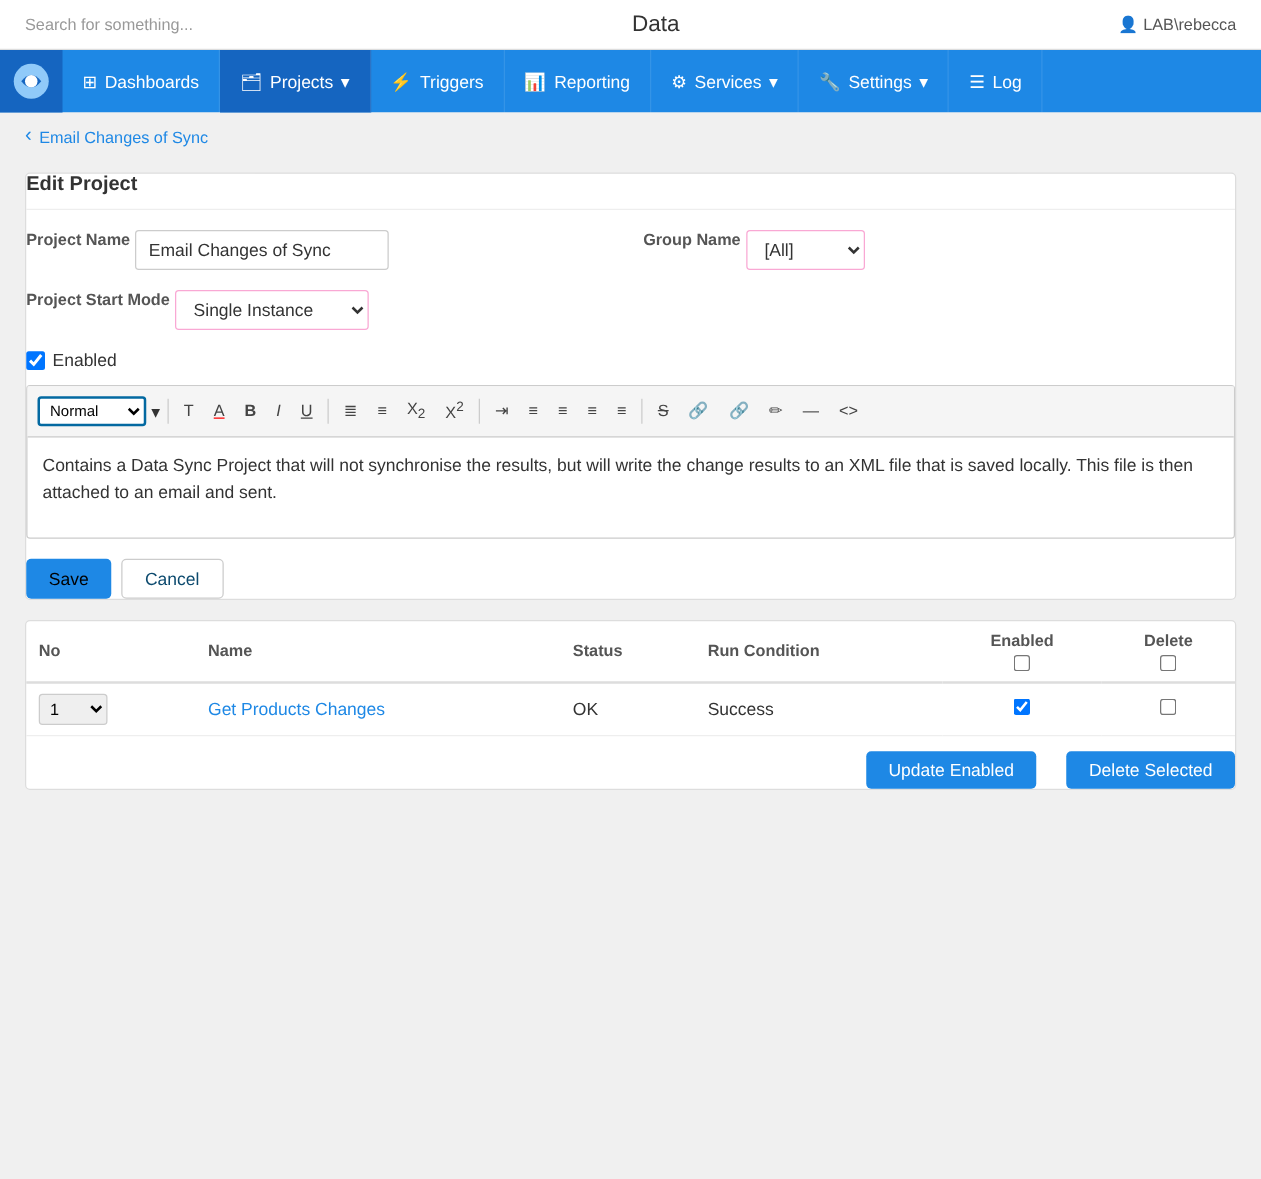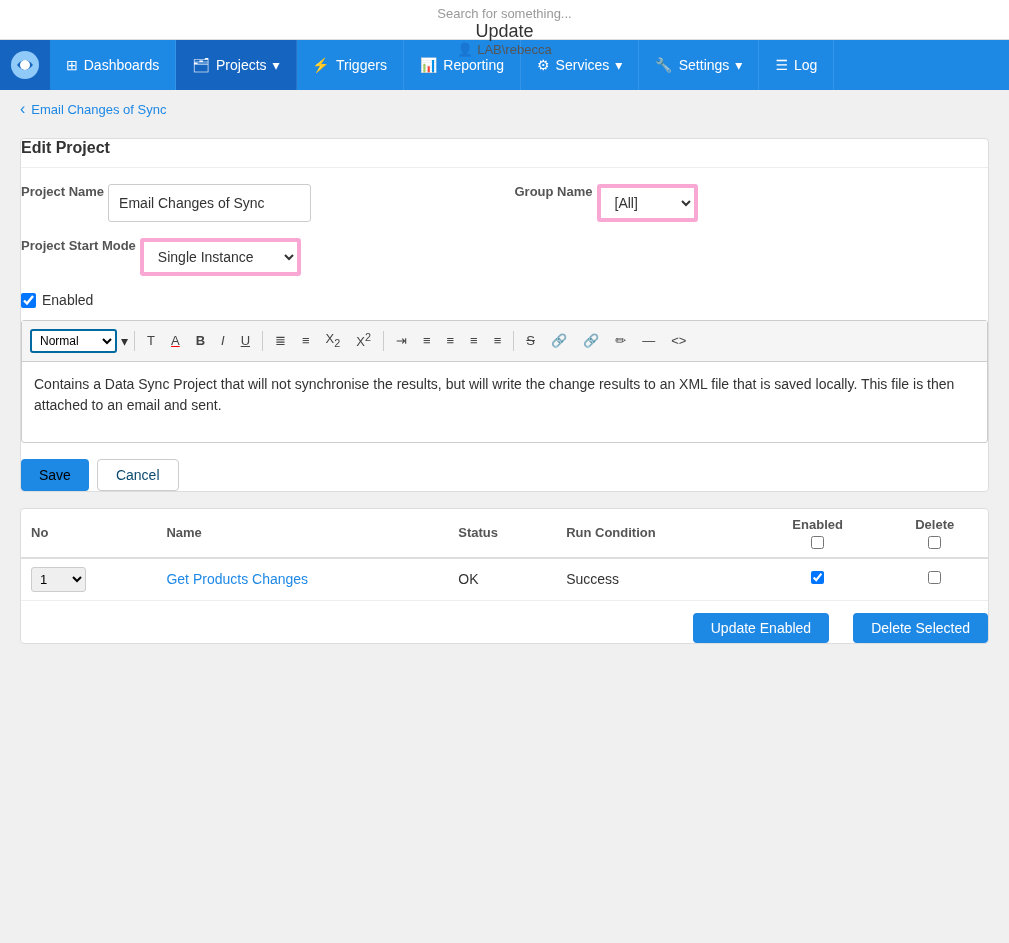--- a/index.html
+++ b/index.html
@@ -4,24 +4,23 @@
   <style>
     * { box-sizing: border-box; margin: 0; padding: 0; }
     body { font-family: Arial, sans-serif; font-size: 14px; background: #f0f0f0; color: #333; }
 
     
     .top-bar {
       display: flex;
       align-items: center;
       justify-content: space-between;
       background: #fff;
-      padding: 6px 4px;
+      padding: 6px 20px;
       border-bottom: 1px solid #ddd;
       height: 40px;
-      flex-direction: column;
     }
     .top-bar-search { color: #999; font-size: 13px; }
     .top-bar-title { font-size: 18px; color: #333; font-weight: normal; }
     .top-bar-user { font-size: 13px; color: #555; }
 
     
     .navbar {
       background: #1e88e5;
       display: flex;
       align-items: stretch;
@@ -100,21 +99,21 @@
     }
     .form-input {
       border: 1px solid #ccc;
       border-radius: 3px;
       padding: 6px 10px;
       font-size: 14px;
       color: #333;
       outline: none;
     }
     .form-select {
-      border: 4px solid #f9a8d4;
+      border: 1px solid #f9a8d4;
       border-radius: 3px;
       padding: 6px 10px;
       font-size: 14px;
       color: #333;
       background: #fff;
       cursor: pointer;
       appearance: auto;
       outline: none;
     }
     .form-check {
@@ -219,21 +218,21 @@
       gap: 24px;
       margin-top: 8px;
     }
     .checkbox-header { display: flex; flex-direction: column; align-items: center; gap: 4px; }
   </style>
 </head>
 <body>
 
 <div class="top-bar">
   <span class="top-bar-search">Search for something...</span>
-  <span class="top-bar-title">Update</span>
+  <span class="top-bar-title">Data</span>
   <span class="top-bar-user">
     👤 <span>LAB\rebecca</span>
   </span>
 </div>
 
 <nav class="navbar">
   <div class="navbar-logo">
     <svg class="navbar-logo-icon" viewBox="0 0 32 32">
       <circle cx="16" cy="16" r="14" fill="#90caf9"></circle>
       <path d="M8 16 Q16 6 24 16 Q16 26 8 16Z" fill="#1565c0"></path>

